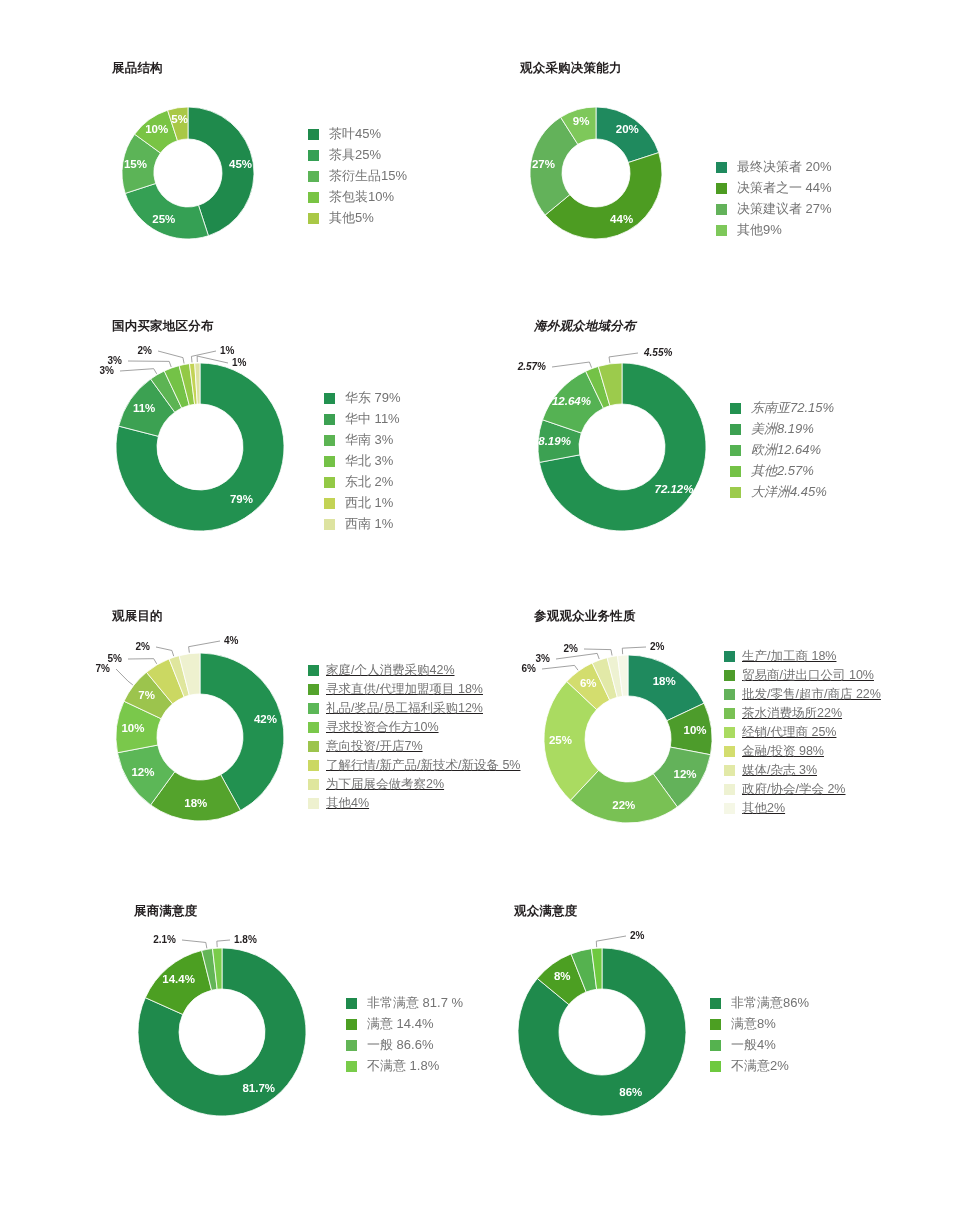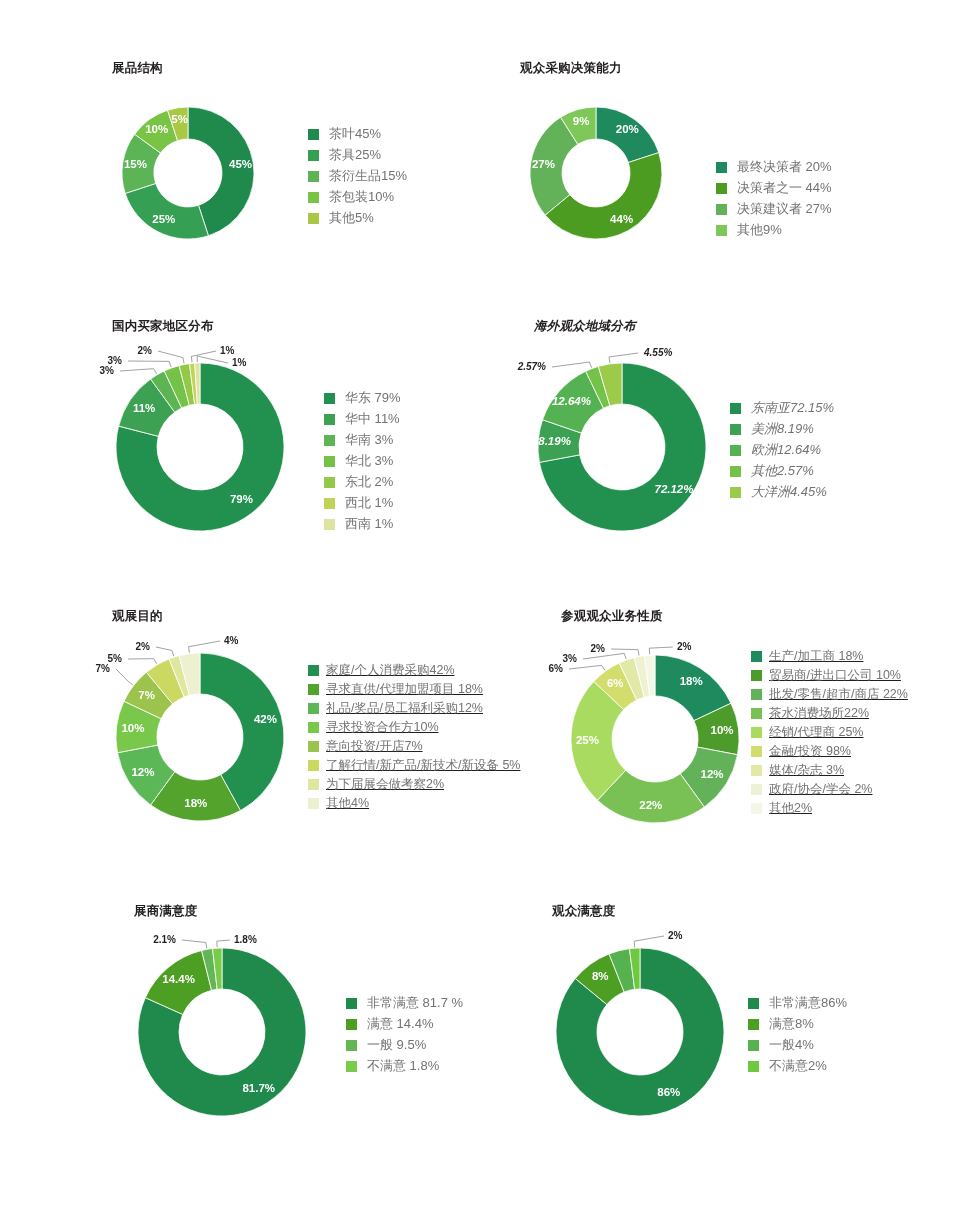--- a/index.html
+++ b/index.html
@@ -330,21 +330,21 @@
             </div>
             <div class="legend-row">
               <span class="legend-sw" style="background: rgb(238, 241, 207);"></span>
               <span class="legend-label">其他4%</span>
             </div>
           </div>
       </div>
     </div>
   </div>
 
-  <div class="panel" style="left:561px;top:608px;">
+  <div class="panel" style="left:534px;top:608px;">
     <div class="panel-title">参观观众业务性质</div>
     <div class="panel-body">
       <div class="chart-wrap">
         <svg id="svg-5" width="210" height="200" viewBox="0 0 210 200" role="img" aria-label="pie">
             <path d="M 94 16 A 84 84 0 0 1 170.00547240714565 64.23453950853389 L 132.90756325603883 81.69149046270188 A 43 43 0 0 0 94 57 Z" fill="#1f8a5e" stroke="#ffffff" stroke-width="0.8"></path>
             <path d="M 170.00547240714565 64.23453950853389 A 84 84 0 0 1 176.51212906120986 115.74003042520087 L 136.23835178133362 108.05739652718616 A 43 43 0 0 0 132.90756325603883 81.69149046270188 Z" fill="#4d9c2b" stroke="#ffffff" stroke-width="0.8"></path>
             <path d="M 176.51212906120986 115.74003042520087 A 84 84 0 0 1 143.37396119256775 167.95742752749558 L 119.27476584857635 134.78773075812273 A 43 43 0 0 0 136.23835178133362 108.05739652718616 Z" fill="#63b25a" stroke="#ffffff" stroke-width="0.8"></path>
             <path d="M 143.37396119256775 167.95742752749558 A 84 84 0 0 1 36.49804310199018 161.2333647033986 L 64.5644744450664 131.3456509791207 A 43 43 0 0 0 119.27476584857635 134.78773075812273 Z" fill="#79c154" stroke="#ffffff" stroke-width="0.8"></path>
             <path d="M 36.49804310199018 161.2333647033986 A 84 84 0 0 1 32.76663529660141 42.49804310199018 L 62.654349020879295 70.5644744450664 A 43 43 0 0 0 64.5644744450664 131.3456509791207 Z" fill="#aadb61" stroke="#ffffff" stroke-width="0.8"></path>
             <path d="M 32.76663529660141 42.49804310199018 A 84 84 0 0 1 58.23453950853387 23.994527592854368 L 75.69149046270186 61.092436743961166 A 43 43 0 0 0 62.654349020879295 70.5644744450664 Z" fill="#d3dd6e" stroke="#ffffff" stroke-width="0.8"></path>
@@ -432,32 +432,32 @@
             <div class="legend-row">
               <span class="legend-sw" style="background: rgb(31, 138, 76);"></span>
               <span class="legend-label">非常满意 81.7 %</span>
             </div>
             <div class="legend-row">
               <span class="legend-sw" style="background: rgb(76, 159, 34);"></span>
               <span class="legend-label">满意 14.4%</span>
             </div>
             <div class="legend-row">
               <span class="legend-sw" style="background: rgb(99, 181, 86);"></span>
-              <span class="legend-label">一般 9.5%</span>
+              <span class="legend-label">一般 86.6%</span>
             </div>
             <div class="legend-row">
               <span class="legend-sw" style="background: rgb(121, 204, 74);"></span>
               <span class="legend-label">不满意 1.8%</span>
             </div>
           </div>
       </div>
     </div>
   </div>
 
-  <div class="panel" style="left:552px;top:903px;">
+  <div class="panel" style="left:514px;top:903px;">
     <div class="panel-title">观众满意度</div>
     <div class="panel-body">
       <div class="chart-wrap">
         <svg id="svg-7" width="210" height="200" viewBox="0 0 210 200" role="img" aria-label="pie">
             <path d="M 88 14 A 84 84 0 1 1 23.276887606833725 44.456384861110045 L 54.86793056064107 70.59076844080633 A 43 43 0 1 0 88 55 Z" fill="#1f8a4c" stroke="#ffffff" stroke-width="0.8"></path>
             <path d="M 23.276887606833725 44.456384861110045 A 84 84 0 0 1 57.07753757448714 19.898775185386853 L 72.17064423455889 58.01961110680517 A 43 43 0 0 0 54.86793056064107 70.59076844080633 Z" fill="#4c9f22" stroke="#ffffff" stroke-width="0.8"></path>
             <path d="M 57.07753757448714 19.898775185386853 A 84 84 0 0 1 77.47200838059848 14.662365089583858 L 82.61067095673494 55.33906784347745 A 43 43 0 0 0 72.17064423455889 58.01961110680517 Z" fill="#55b24f" stroke="#ffffff" stroke-width="0.8"></path>
             <path d="M 77.47200838059848 14.662365089583858 A 84 84 0 0 1 87.99999999999999 14 L 87.99999999999999 55 A 43 43 0 0 0 82.61067095673494 55.33906784347745 Z" fill="#6ec93f" stroke="#ffffff" stroke-width="0.8"></path>
             <text x="116.78268010979889" y="159.16630874670292" class="slice-label">86%</text>
             <text x="48.265716945028814" y="43.310451180253565" class="slice-label">8%</text>

